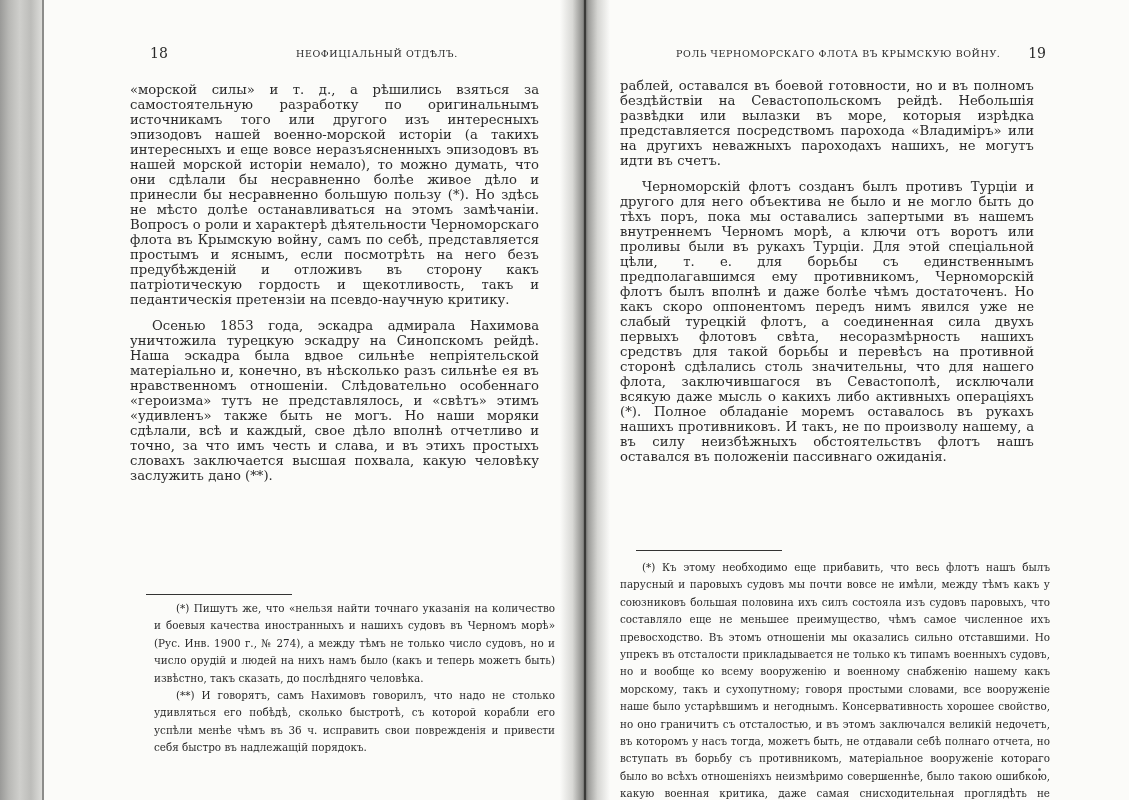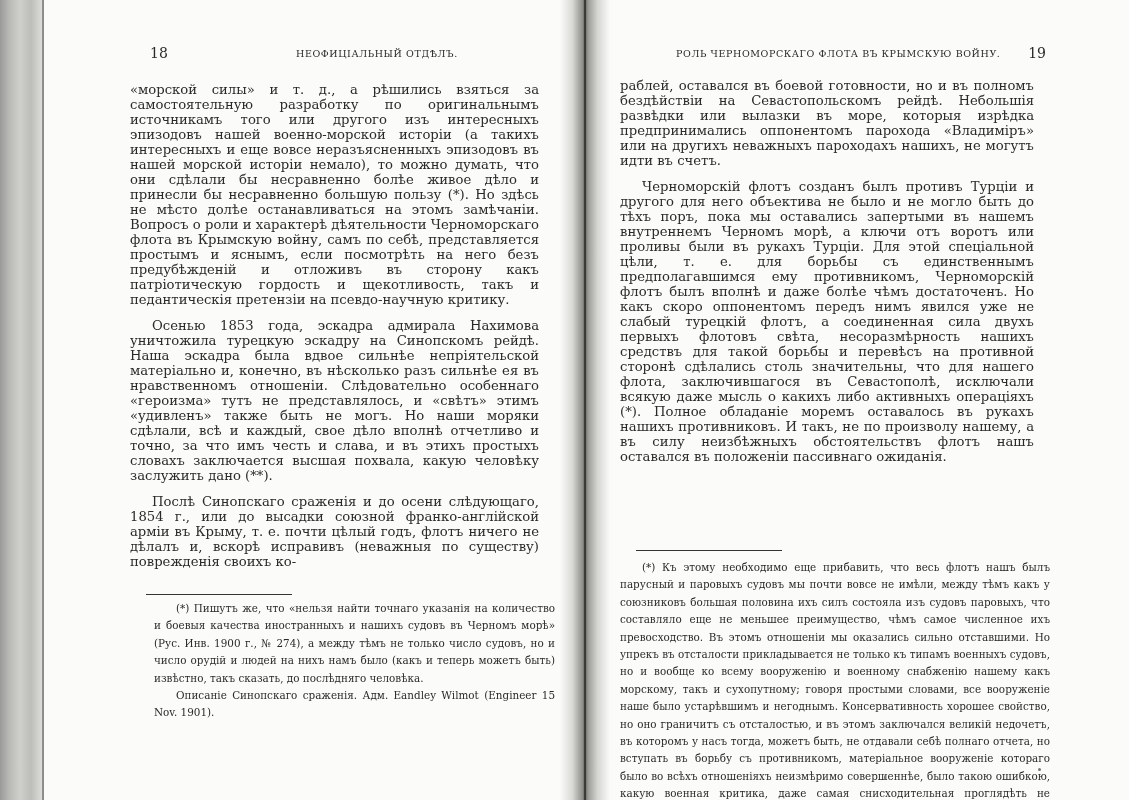--- a/index.html
+++ b/index.html
@@ -67,36 +67,35 @@
 <div class="gutter-line"></div>
 
 <div class="page page-left">
   <div class="running-head">
     <span class="num">18</span>
     <span class="title">Неофиціальный отдѣлъ.</span>
   </div>
   <div class="body-text">
     <p>«морской силы» и т. д., а рѣшились взяться за самостоятельную разработку по оригинальнымъ источникамъ того или другого изъ интересныхъ эпизодовъ нашей военно-морской исторіи (а такихъ интересныхъ и еще вовсе неразъясненныхъ эпизодовъ въ нашей морской исторіи немало), то можно думать, что они сдѣлали бы несравненно болѣе живое дѣло и принесли бы несравненно большую пользу (*). Но здѣсь не мѣсто долѣе останавливаться на этомъ замѣчаніи. Вопросъ о роли и характерѣ дѣятельности Черноморскаго флота въ Крымскую войну, самъ по себѣ, представляется простымъ и яснымъ, если посмотрѣть на него безъ предубѣжденій и отложивъ въ сторону какъ патріотическую гордость и щекотливость, такъ и педантическія претензіи на псевдо-научную критику.</p>
     <p class="indent">Осенью 1853 года, эскадра адмирала Нахимова уничтожила турецкую эскадру на Синопскомъ рейдѣ. Наша эскадра была вдвое сильнѣе непріятельской матеріально и, конечно, въ нѣсколько разъ сильнѣе ея въ нравственномъ отношеніи. Слѣдовательно особеннаго «героизма» тутъ не представлялось, и «свѣтъ» этимъ «удивленъ» также быть не могъ. Но наши моряки сдѣлали, всѣ и каждый, свое дѣло вполнѣ отчетливо и точно, за что имъ честь и слава, и въ этихъ простыхъ словахъ заключается высшая похвала, какую человѣку заслужить дано (**).</p>
-    <p class="indent">Послѣ Синопскаго сраженія и до осени слѣдующаго, 1854 г., или до высадки союзной франко-англійской арміи въ Крыму, т. е. почти цѣлый годъ, флотъ ничего не дѣлалъ и, вскорѣ исправивъ (неважныя по существу) поврежденія своихъ ко-</p>
   </div>
   <div class="fn-rule"></div>
   <div class="footnotes">
     <p>(*) Пишутъ же, что «нельзя найти точнаго указанія на количество и боевыя качества иностранныхъ и нашихъ судовъ въ Черномъ морѣ» (Рус. Инв. 1900 г., № 274), а между тѣмъ не только число судовъ, но и число орудій и людей на нихъ намъ было (какъ и теперь можетъ быть) извѣстно, такъ сказать, до послѣдняго человѣка.</p>
-    <p>Описаніе Синопскаго сраженія. Адм. Eandley Wilmot (Engineer 15 Nov. 1901).</p>
+    <p>(**) И говорятъ, самъ Нахимовъ говорилъ, что надо не столько удивляться его побѣдѣ, сколько быстротѣ, съ которой корабли его успѣли менѣе чѣмъ въ 36 ч. исправить свои поврежденія и привести себя быстро въ надлежащій порядокъ.</p>
   </div>
 </div>
 
 <div class="page page-right">
   <div class="running-head">
     <span class="title">Роль Черноморскаго флота въ Крымскую войну.</span>
     <span class="num">19</span>
   </div>
   <div class="body-text">
-    <p>раблей, оставался въ боевой готовности, но и въ полномъ бездѣйствіи на Севастопольскомъ рейдѣ. Небольшія развѣдки или вылазки въ море, которыя изрѣдка предпринимались оппонентомъ парохода «Владиміръ» или на другихъ неважныхъ пароходахъ нашихъ, не могутъ идти въ счетъ.</p>
+    <p>раблей, оставался въ боевой готовности, но и въ полномъ бездѣйствіи на Севастопольскомъ рейдѣ. Небольшія развѣдки или вылазки въ море, которыя изрѣдка представляется посредствомъ парохода «Владиміръ» или на другихъ неважныхъ пароходахъ нашихъ, не могутъ идти въ счетъ.</p>
     <p class="indent">Черноморскій флотъ созданъ былъ противъ Турціи и другого для него объектива не было и не могло быть до тѣхъ поръ, пока мы оставались запертыми въ нашемъ внутреннемъ Черномъ морѣ, а ключи отъ воротъ или проливы были въ рукахъ Турціи. Для этой спеціальной цѣли, т. е. для борьбы съ единственнымъ предполагавшимся ему противникомъ, Черноморскій флотъ былъ вполнѣ и даже болѣе чѣмъ достаточенъ. Но какъ скоро оппонентомъ передъ нимъ явился уже не слабый турецкій флотъ, а соединенная сила двухъ первыхъ флотовъ свѣта, несоразмѣрность нашихъ средствъ для такой борьбы и перевѣсъ на противной сторонѣ сдѣлались столь значительны, что для нашего флота, заключившагося въ Севастополѣ, исключали всякую даже мысль о какихъ либо активныхъ операціяхъ (*). Полное обладаніе моремъ оставалось въ рукахъ нашихъ противниковъ. И такъ, не по произволу нашему, а въ силу неизбѣжныхъ обстоятельствъ флотъ нашъ оставался въ положеніи пассивнаго ожиданія.</p>
   </div>
   <div class="fn-rule"></div>
   <div class="footnotes">
     <p>(*) Къ этому необходимо еще прибавить, что весь флотъ нашъ былъ парусный и паровыхъ судовъ мы почти вовсе не имѣли, между тѣмъ какъ у союзниковъ большая половина ихъ силъ состояла изъ судовъ паровыхъ, что составляло еще не меньшее преимущество, чѣмъ самое численное ихъ превосходство. Въ этомъ отношеніи мы оказались сильно отставшими. Но упрекъ въ отсталости прикладывается не только къ типамъ военныхъ судовъ, но и вообще ко всему вооруженію и военному снабженію нашему какъ морскому, такъ и сухопутному; говоря простыми словами, все вооруженіе наше было устарѣвшимъ и негоднымъ. Консервативность хорошее свойство, но оно граничитъ съ отсталостью, и въ этомъ заключался великій недочетъ, въ которомъ у насъ тогда, можетъ быть, не отдавали себѣ полнаго отчета, но вступать въ борьбу съ противникомъ, матеріальное вооруженіе котораго было во всѣхъ отношеніяхъ неизмѣримо совершеннѣе, было такою ошибкою, какую военная критика, даже самая снисходительная проглядѣть не можетъ.</p>
   </div>
 </div>
 
 <div class="speck" style="left:1038px;top:768px;"></div>
 <div class="speck" style="left:884px;top:775px;width:2px;height:5px;"></div>

